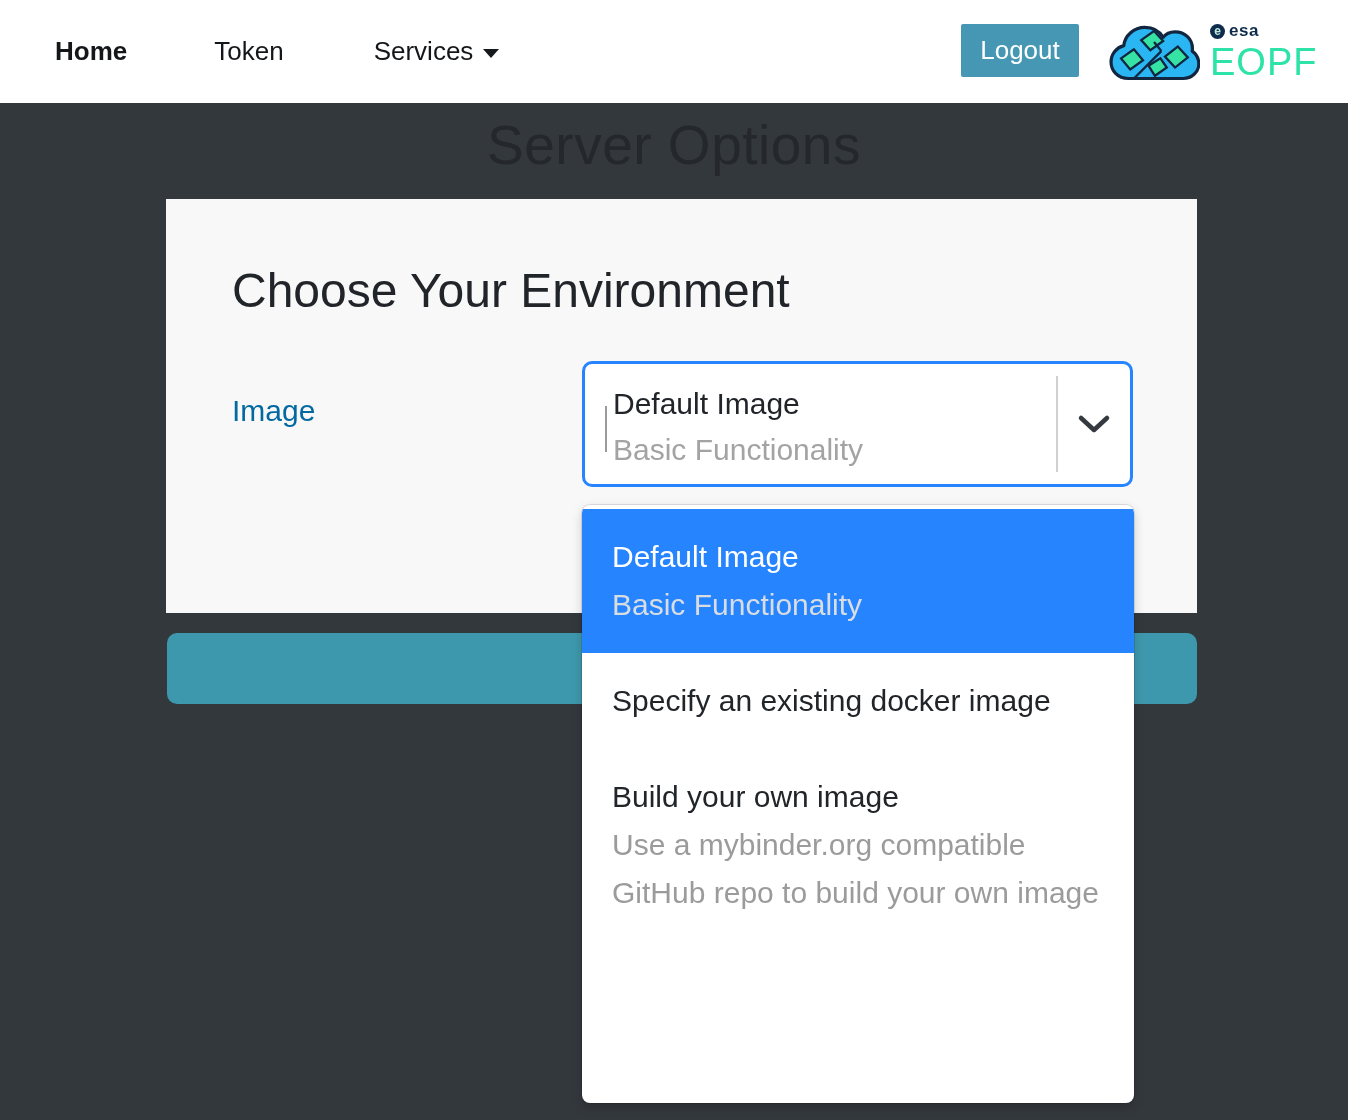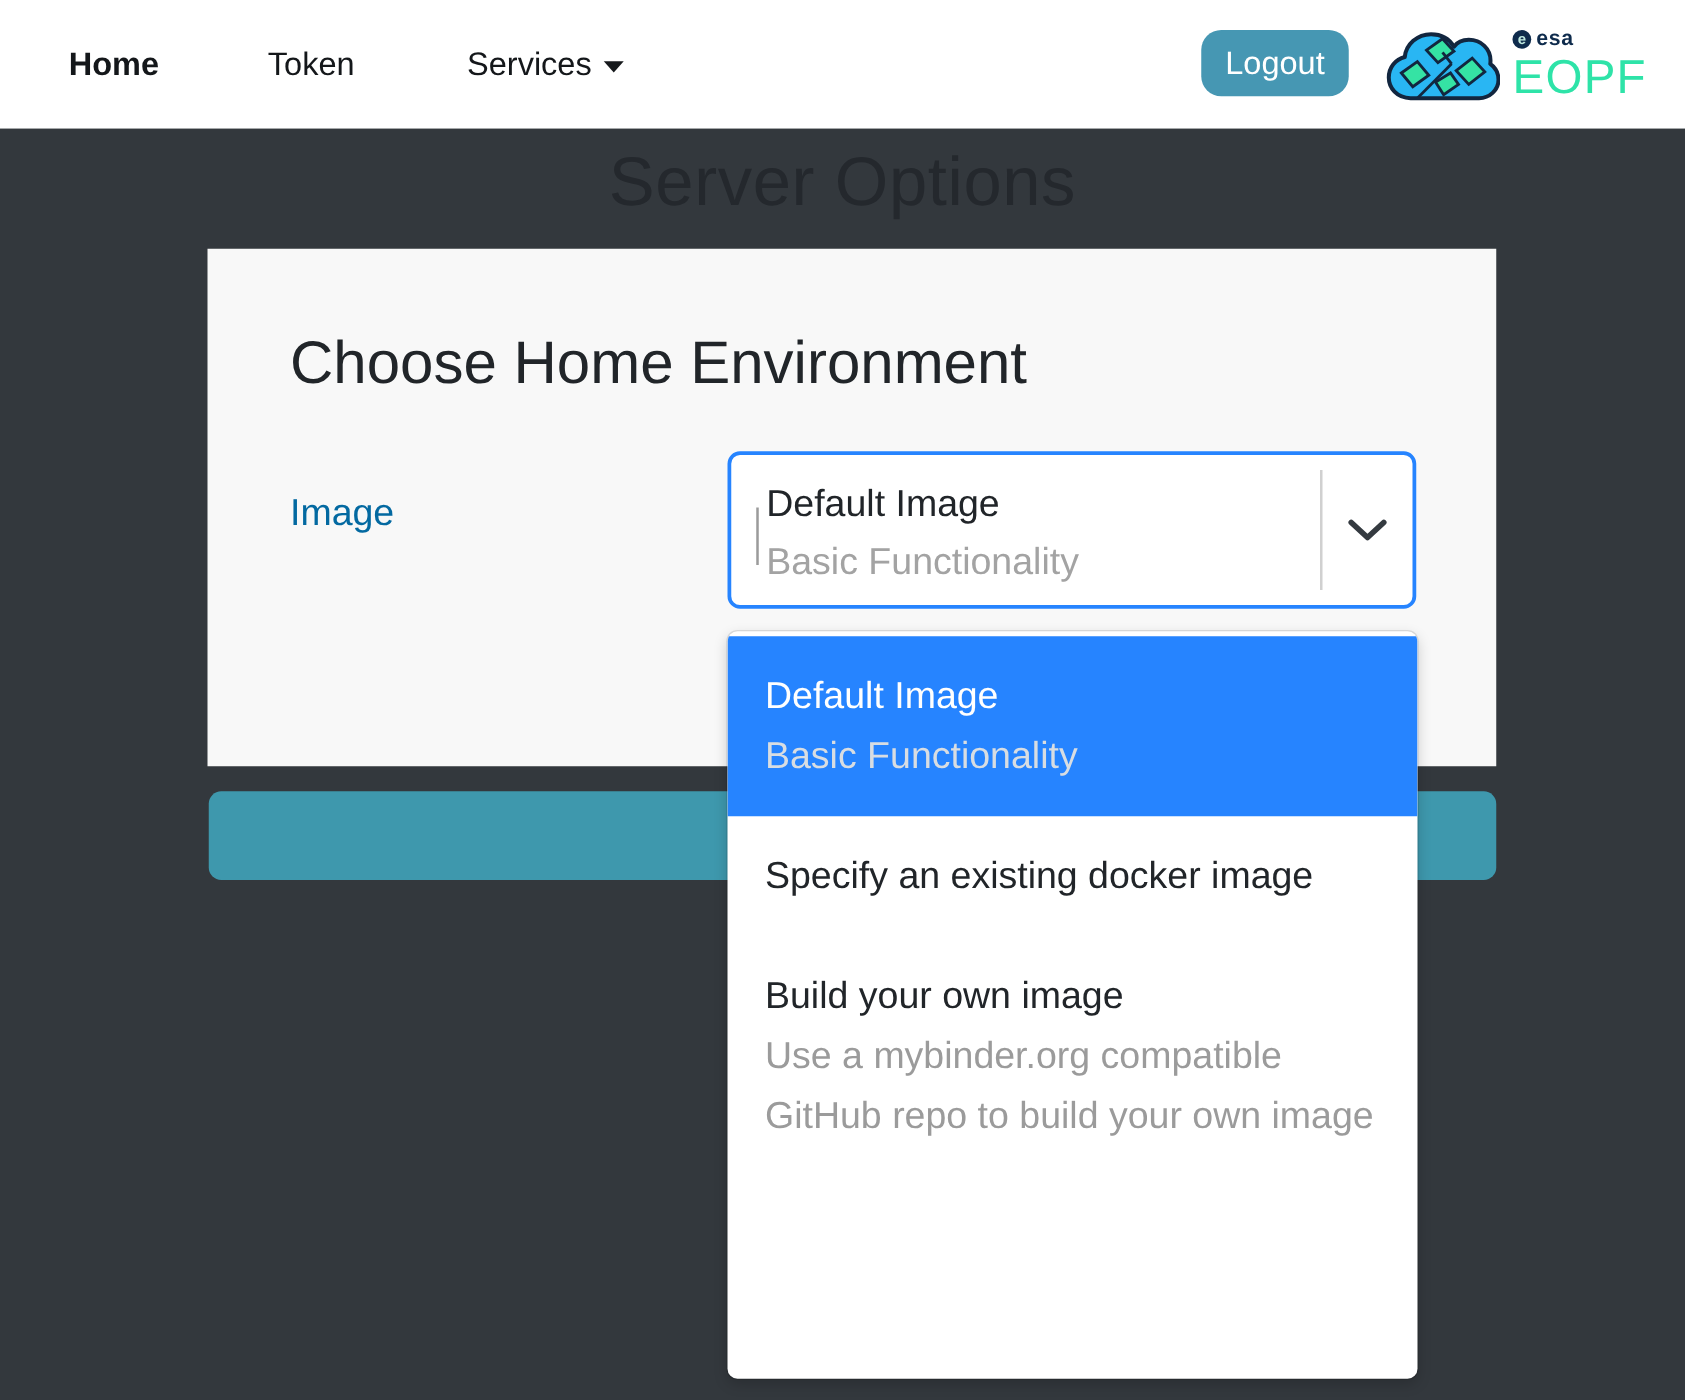--- a/index.html
+++ b/index.html
@@ -21,21 +21,21 @@
   }
   .nav-item.home{margin-left:55px;font-weight:bold;}
   .nav-item.token{margin-left:87px;}
   .nav-item.services{margin-left:90px;}
   .caret-down{
     width:0;height:0;border-left:8px solid transparent;border-right:8px solid transparent;
     border-top:9px solid #16191c;margin-top:4px;
   }
   .logout-btn{
     position:absolute;left:961px;top:24px;width:118px;height:53px;
-    background:#4697b3;color:#ffffff;font-size:26px;border:none;border-radius:16px;
+    background:#4697b3;color:#ffffff;font-size:26px;border:none;border-radius:2px;
     cursor:pointer;display:flex;align-items:center;justify-content:center;
   }
   .brand{position:absolute;left:1108px;top:20px;display:flex;align-items:flex-start;}
   .brand-text{margin-left:10px;padding-top:2px;}
   .esa-row{display:flex;align-items:center;gap:4px;height:18px;}
   .esa-ball{
     width:15px;height:15px;border-radius:50%;background:#0e2b4c;color:#bfe9df;
     font-size:12px;font-weight:bold;display:flex;align-items:center;justify-content:center;
     line-height:15px;
   }
@@ -144,21 +144,21 @@
         <div class="brand-name">EOPF</div>
       </div>
     </div>
   </div>
 
   <div class="main">
 
     <h1 class="page-title">Server Options</h1>
 
     <div class="card">
-      <h2 class="card-heading">Choose Home Environment</h2>
+      <h2 class="card-heading">Choose Your Environment</h2>
       <div class="field-label">Image</div>
     </div>
 
     <button class="start-btn"></button>
 
     <div class="select-control">
       <span class="text-caret"></span>
       <div class="select-values">
         <div class="select-title">Default Image</div>
         <div class="select-subtitle">Basic Functionality</div>

